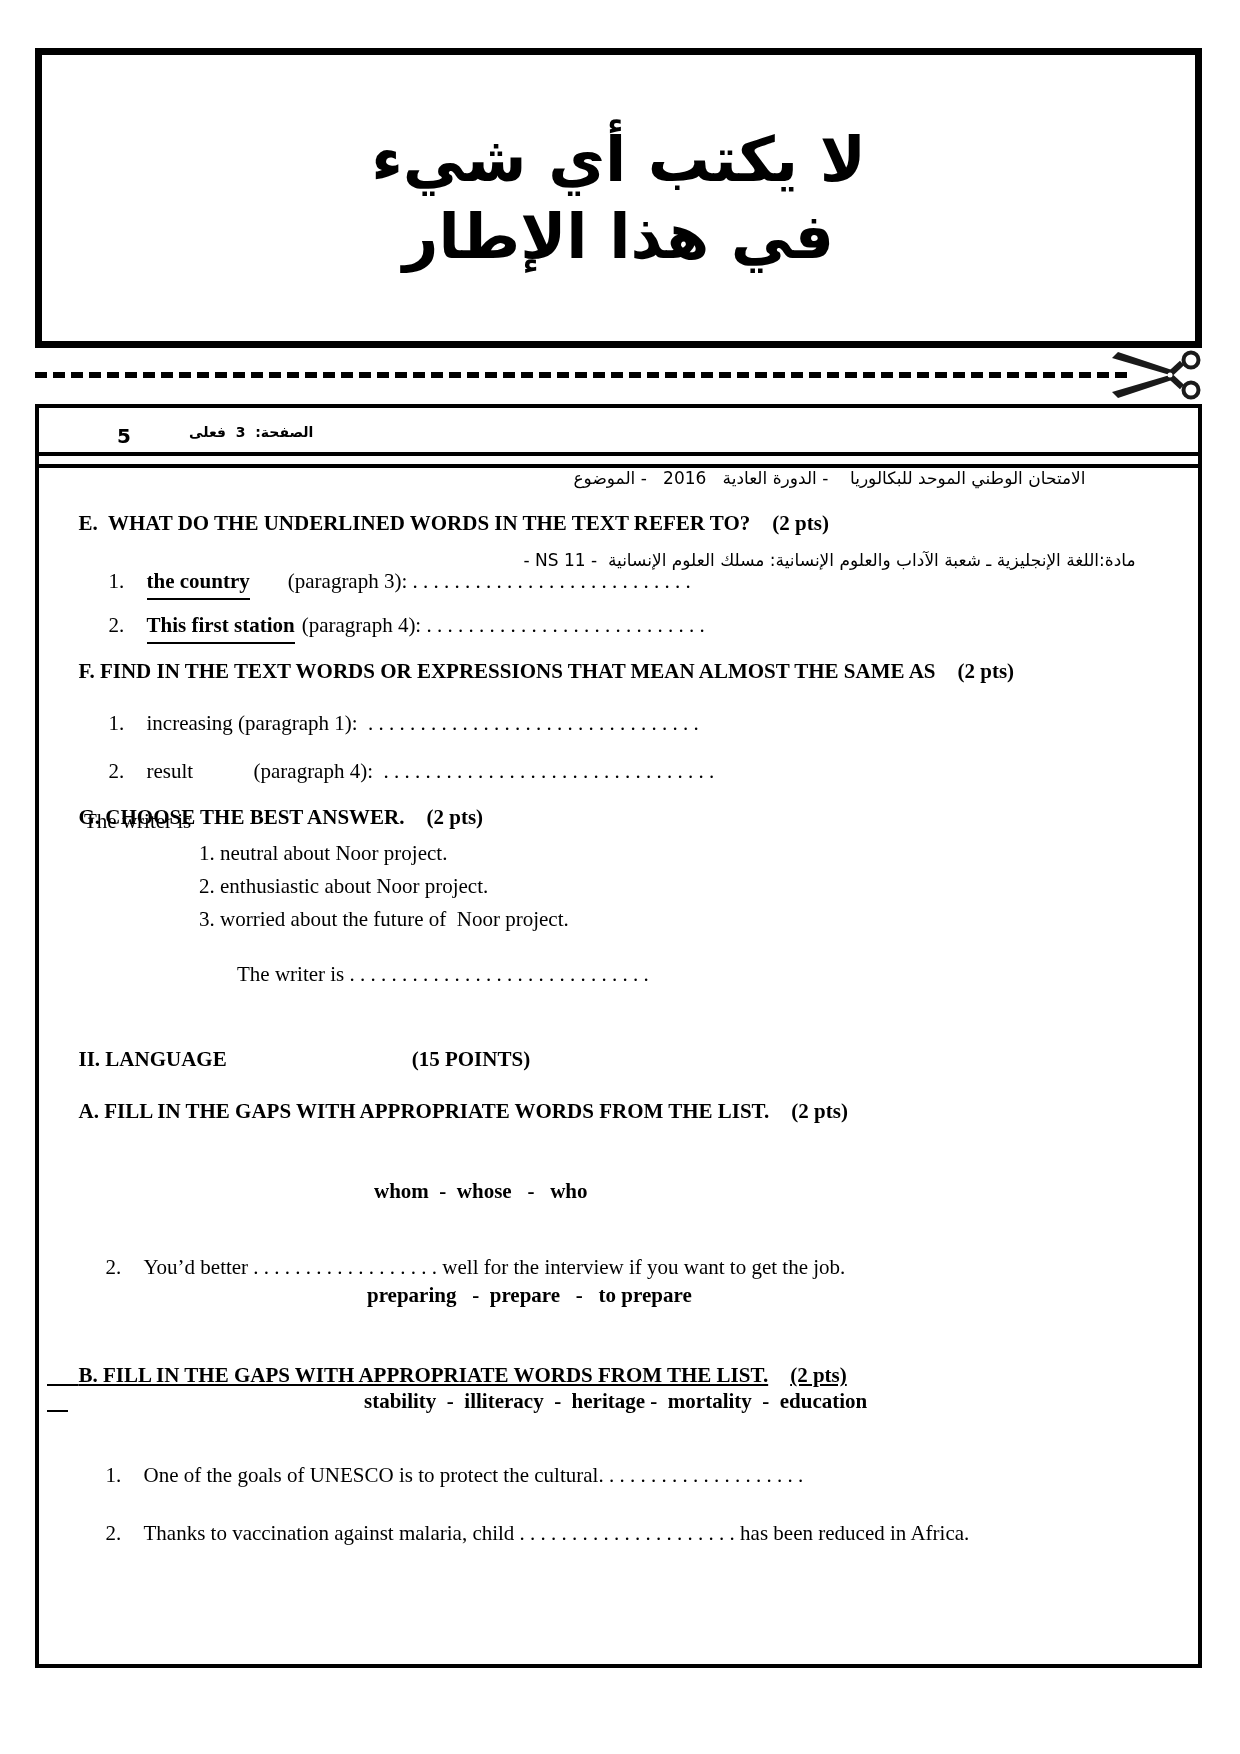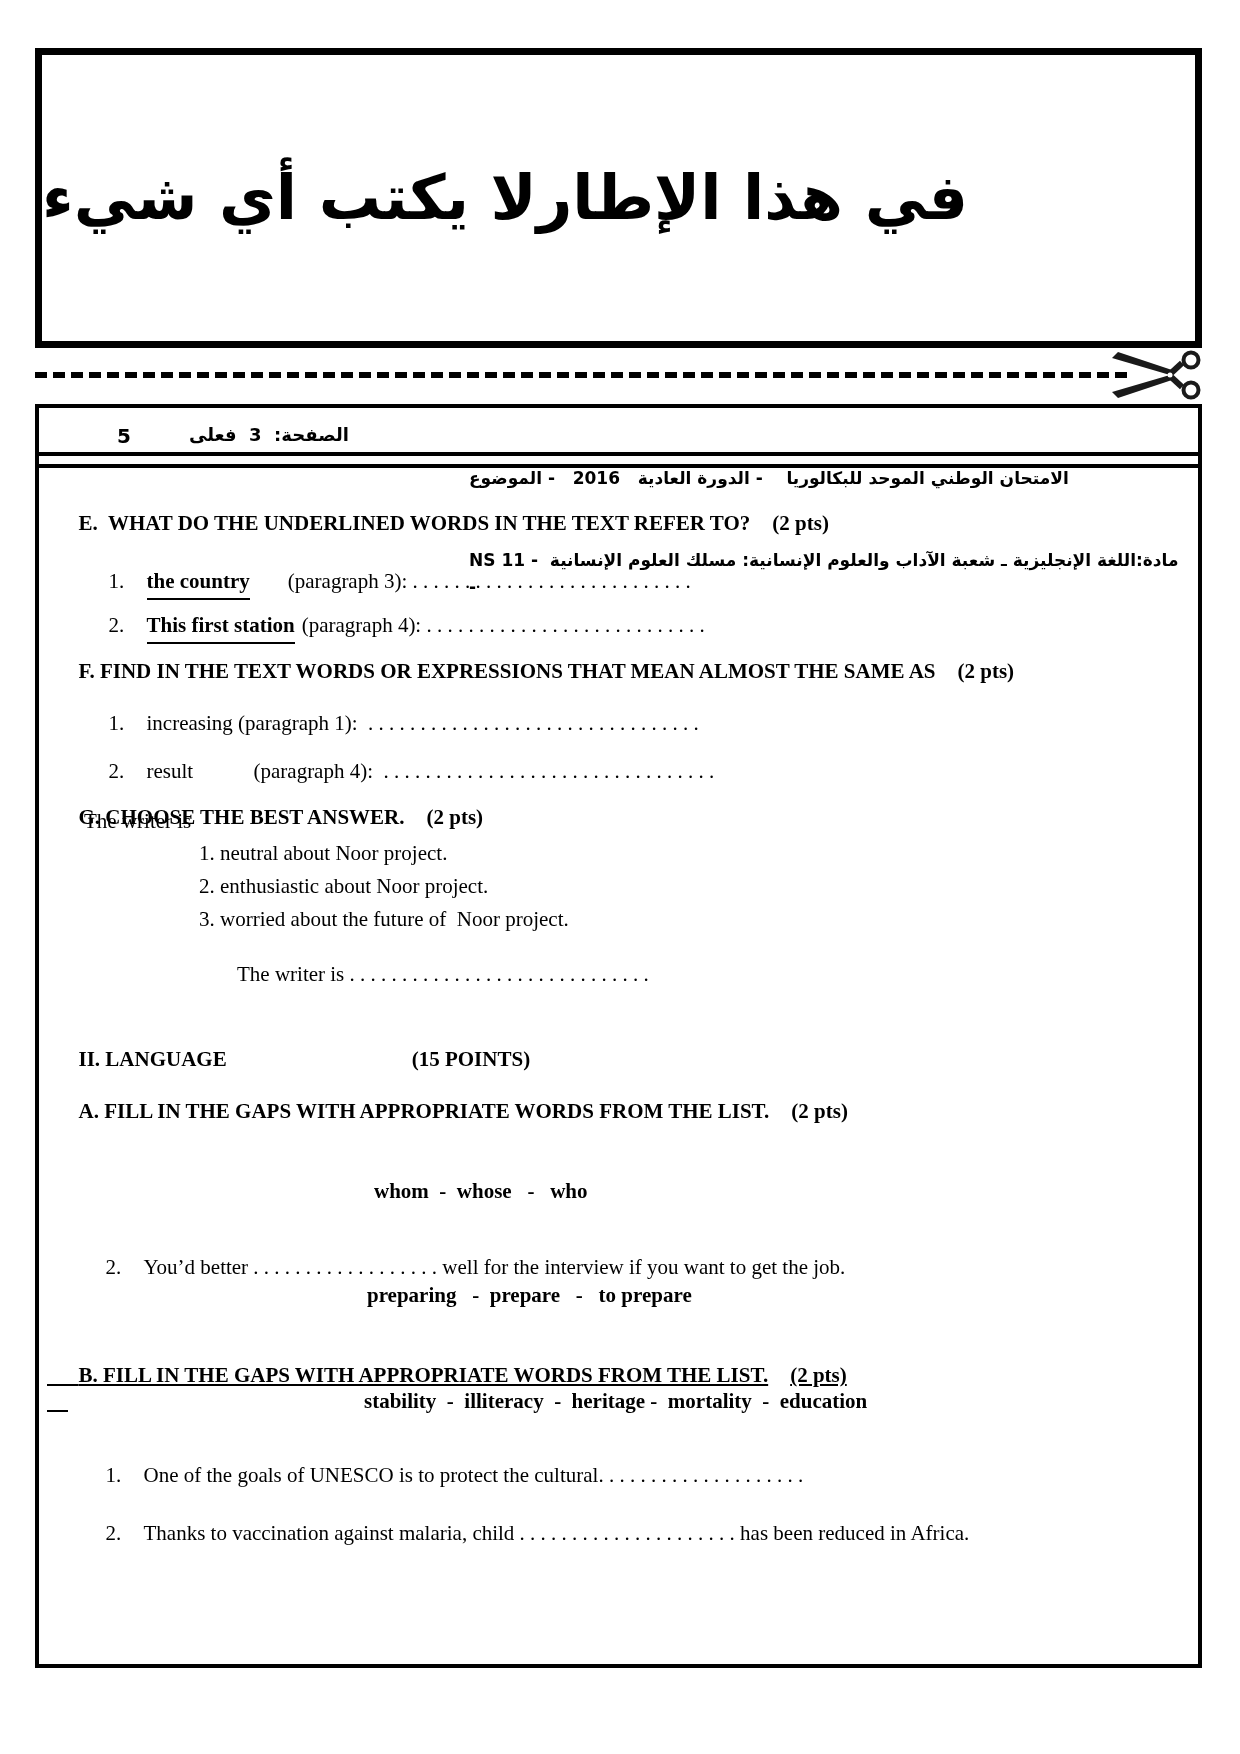--- a/index.html
+++ b/index.html
@@ -4,21 +4,21 @@
 <style>
   html,body{margin:0;padding:0;background:#ffffff;}
   .page{
     position:relative;width:1240px;height:1754px;background:#fff;
     font-family:"Liberation Serif",serif;color:#000;overflow:hidden;
   }
   
   .top-frame{
     position:absolute;left:35px;top:48px;width:1167px;height:300px;
     border:7px solid #000;box-sizing:border-box;
-    display:flex;flex-direction:row;align-items:center;justify-content:flex-start;
+    display:flex;flex-direction:column;align-items:center;justify-content:center;
   }
   .tf-line{
     direction:rtl;font-family:"DejaVu Sans",sans-serif;font-weight:bold;
     font-size:62px;line-height:1.25;white-space:pre-wrap;
   }
   
   .cut-dashes{
     position:absolute;left:35px;top:372px;width:1092px;height:0;
     border-top:6px dashed #000;
   }
@@ -27,25 +27,25 @@
   .header-box{
     position:absolute;left:35px;top:404px;width:1167px;height:64px;
     border:4px solid #000;box-sizing:border-box;
   }
   .page-total{
     position:absolute;left:55px;top:16px;width:60px;text-align:center;
     font-family:"DejaVu Sans",sans-serif;font-weight:bold;font-size:20px;
   }
   .page-label{
     position:absolute;left:150px;top:16px;width:215px;direction:rtl;text-align:left;
-    font-family:"DejaVu Sans",sans-serif;font-weight:bold;font-size:18px;white-space:pre-wrap;
+    font-family:"DejaVu Sans",sans-serif;font-weight:bold;font-size:14px;white-space:pre-wrap;
   }
   .exam-info{
-    position:absolute;left:430px;right:8px;top:3px;text-align:left;direction:rtl;
-    font-family:"DejaVu Sans",sans-serif;font-weight:bold;font-size:17px;
+    position:absolute;left:430px;right:8px;top:3px;text-align:center;direction:rtl;
+    font-family:"DejaVu Sans",sans-serif;font-weight:normal;font-size:17px;
     line-height:1.6;white-space:pre-wrap;
   }
   
   .main-box{
     position:absolute;left:35px;top:452px;width:1167px;height:1216px;
     border:4px solid #000;box-sizing:border-box;
   }
   .line{position:absolute;font-size:21px;white-space:pre-wrap;line-height:26px;}
   .heading{font-weight:bold;}
   .pts{font-weight:bold;margin-left:22px;}

